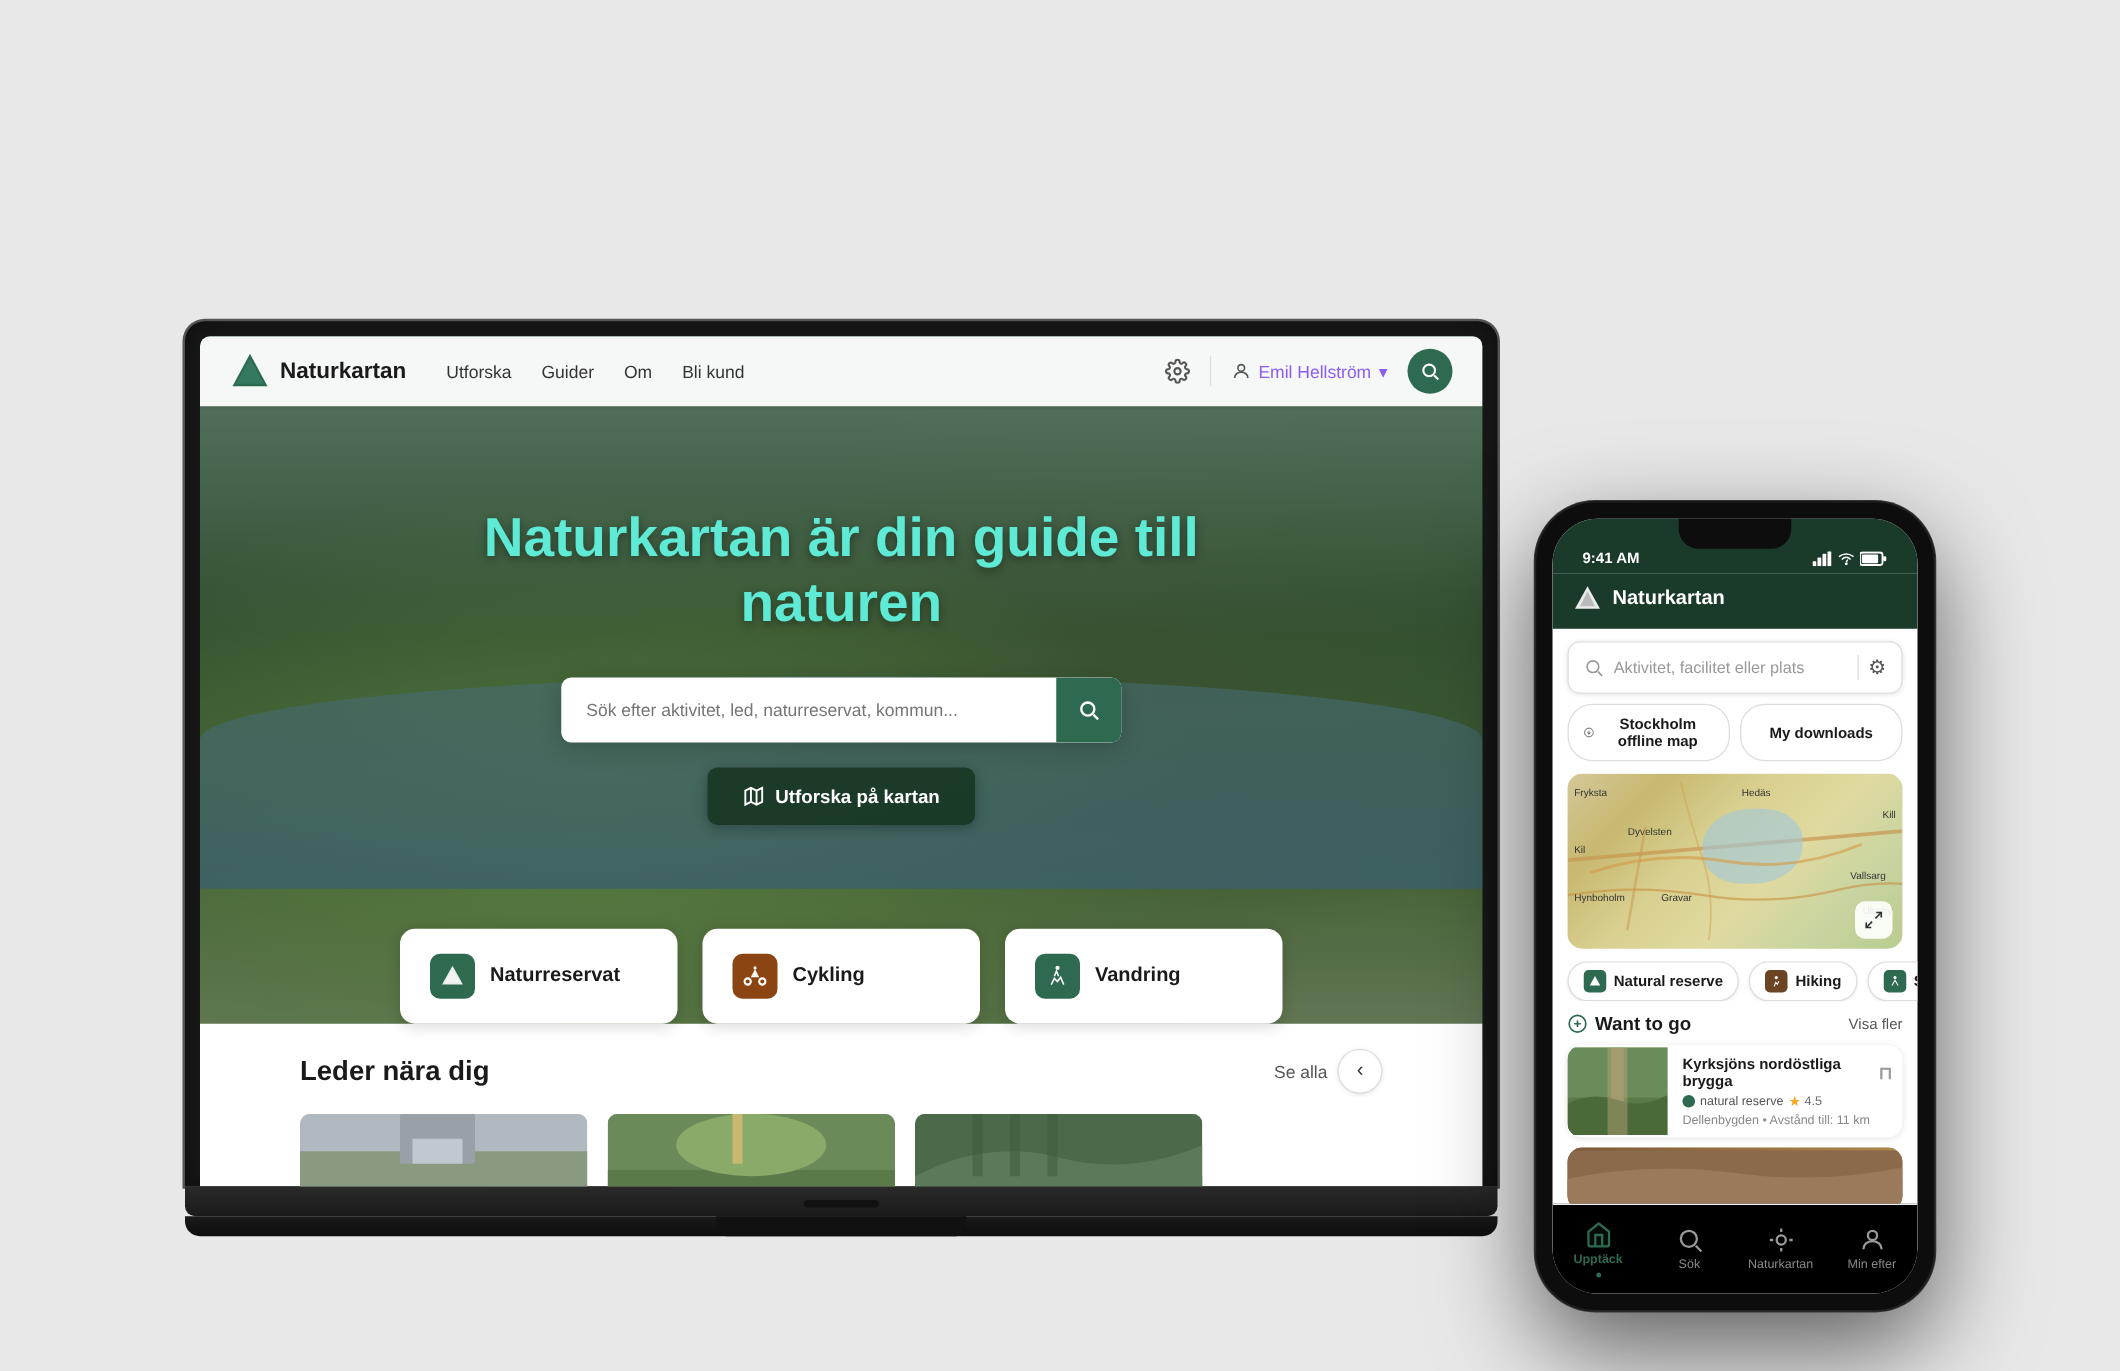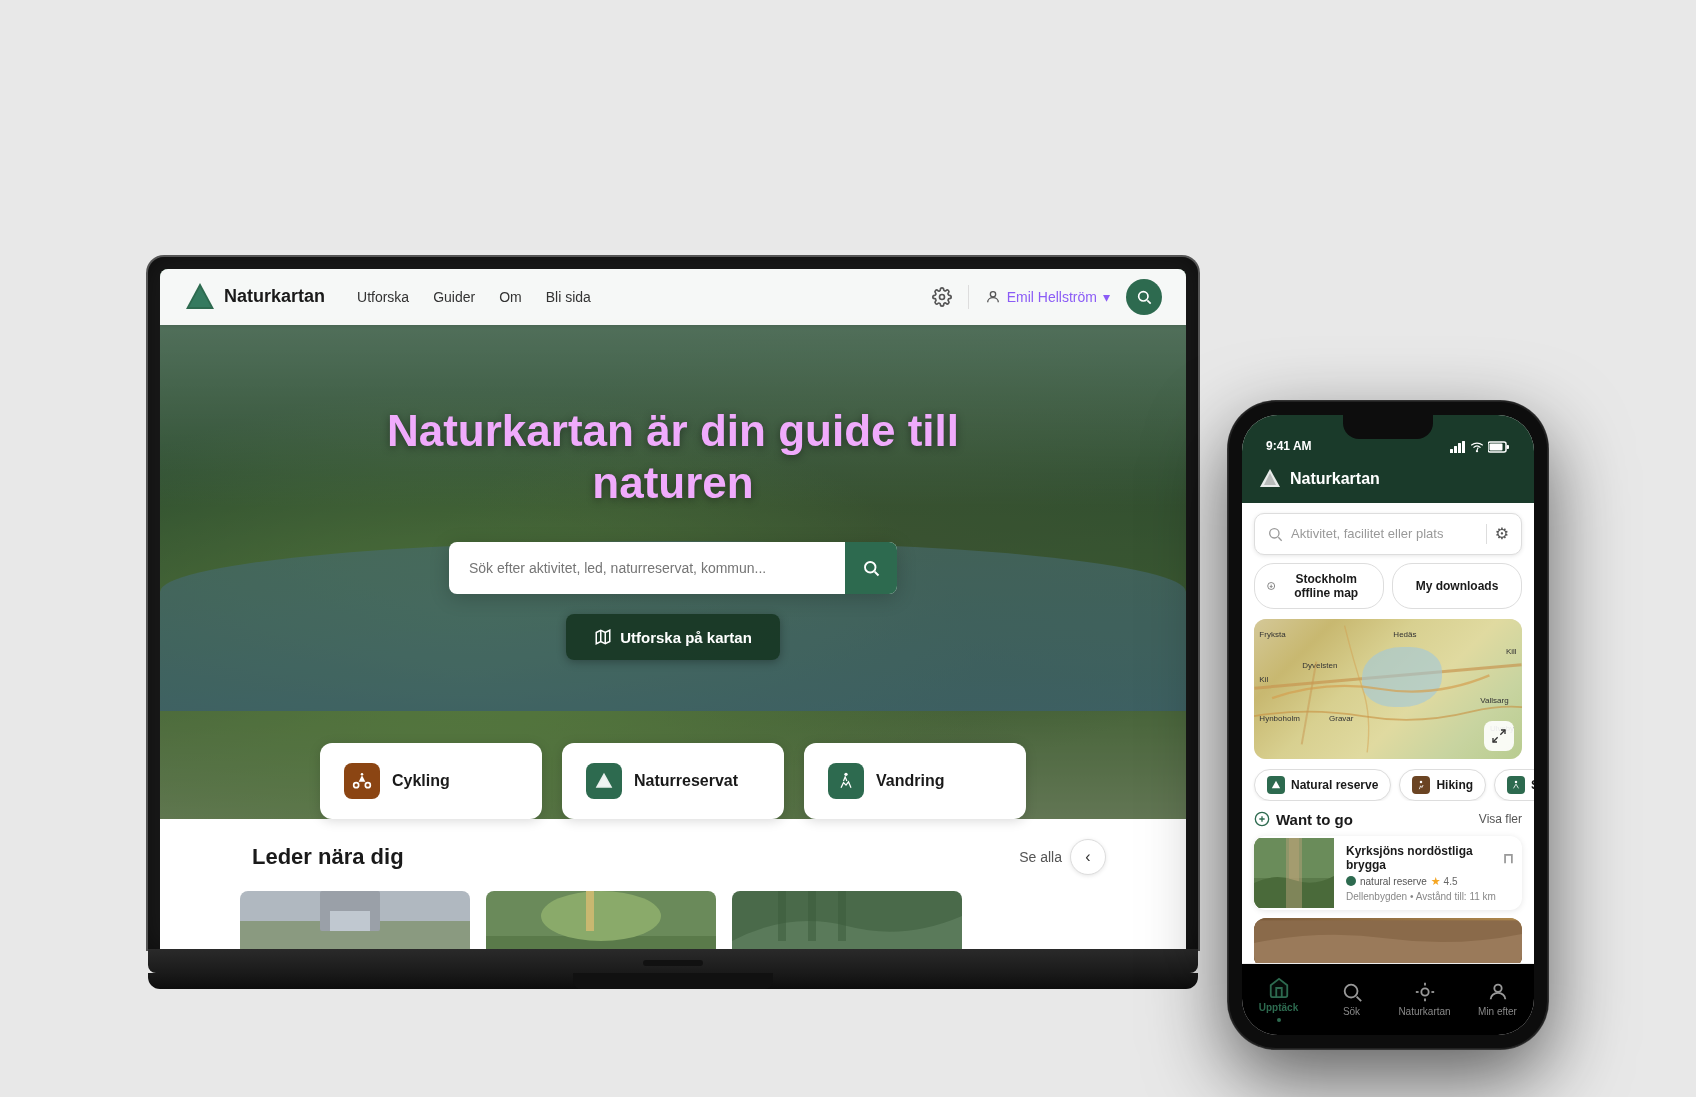--- a/index.html
+++ b/index.html
@@ -186,21 +186,21 @@
       z-index: 2;
       display: flex;
       flex-direction: column;
       align-items: center;
       padding-top: 80px;
     }
 
     .hero-title {
       font-size: 44px;
       font-weight: 800;
-      color: #f0abfc;
+      color: #5eead4;
       text-align: center;
       line-height: 1.2;
       margin-bottom: 32px;
       text-shadow: 0 2px 8px rgba(0,0,0,0.4);
       max-width: 600px;
     }
 
     .search-bar {
       display: flex;
       align-items: center;
@@ -310,21 +310,20 @@
       display: flex;
       align-items: center;
       justify-content: space-between;
       margin-bottom: 16px;
     }
 
     .bottom-title {
       font-size: 22px;
       font-weight: 700;
       color: #1a1a1a;
-      margin-left: 12px;
     }
 
     .bottom-see-all {
       font-size: 14px;
       color: #555;
       cursor: pointer;
     }
 
     .bottom-images {
       display: flex;
@@ -841,21 +840,21 @@
             <svg class="logo-icon" viewBox="0 0 32 32">
               <polygon points="16,2 30,28 2,28" fill="#2d6a4f"></polygon>
               <polygon points="16,6 27,26 5,26" fill="#3d8a6f" opacity="0.5"></polygon>
             </svg>
             <span class="nav-brand">Naturkartan</span>
           </div>
           <div class="nav-links">
             <span class="nav-link">Utforska</span>
             <span class="nav-link">Guider</span>
             <span class="nav-link">Om</span>
-            <span class="nav-link">Bli sida</span>
+            <span class="nav-link">Bli kund</span>
           </div>
           <div class="nav-right">
             <svg class="nav-gear" viewBox="0 0 24 24" fill="none" stroke="#555" stroke-width="2">
               <circle cx="12" cy="12" r="3"></circle>
               <path d="M19.4 15a1.65 1.65 0 0 0 .33 1.82l.06.06a2 2 0 0 1-2.83 2.83l-.06-.06a1.65 1.65 0 0 0-1.82-.33 1.65 1.65 0 0 0-1 1.51V21a2 2 0 0 1-4 0v-.09A1.65 1.65 0 0 0 9 19.4a1.65 1.65 0 0 0-1.82.33l-.06.06a2 2 0 0 1-2.83-2.83l.06-.06A1.65 1.65 0 0 0 4.68 15a1.65 1.65 0 0 0-1.51-1H3a2 2 0 0 1 0-4h.09A1.65 1.65 0 0 0 4.6 9a1.65 1.65 0 0 0-.33-1.82l-.06-.06a2 2 0 0 1 2.83-2.83l.06.06A1.65 1.65 0 0 0 9 4.68a1.65 1.65 0 0 0 1-1.51V3a2 2 0 0 1 4 0v.09a1.65 1.65 0 0 0 1 1.51 1.65 1.65 0 0 0 1.82-.33l.06-.06a2 2 0 0 1 2.83 2.83l-.06.06A1.65 1.65 0 0 0 19.4 9a1.65 1.65 0 0 0 1.51 1H21a2 2 0 0 1 0 4h-.09a1.65 1.65 0 0 0-1.51 1z"></path>
             </svg>
             <div class="nav-divider"></div>
             <div class="nav-user">
               <svg width="16" height="16" viewBox="0 0 24 24" fill="none" stroke="#555" stroke-width="2">
                 <circle cx="12" cy="8" r="4"></circle>
@@ -890,39 +889,39 @@
             <svg width="18" height="18" viewBox="0 0 24 24" fill="none" stroke="white" stroke-width="2">
               <path d="M3 6l6-3 6 3 6-3v15l-6 3-6-3-6 3V6z"></path>
               <line x1="9" y1="3" x2="9" y2="18"></line>
                 <line x1="15" y1="6" x2="15" y2="21"></line>
             </svg>
             <span>Utforska på kartan</span>
           </div>
         </div>
 
         <div class="laptop-categories">
+          <div class="cat-card">
+            <div class="cat-icon cat-icon-nature">
+              <svg width="20" height="20" viewBox="0 0 24 24" fill="white">
+                <polygon points="12,2 22,20 2,20" fill="white" opacity="0.9"></polygon>
+                <polygon points="12,6 19,18 5,18" fill="rgba(255,255,255,0.3)"></polygon>
+              </svg>
+            </div>
+            <span class="cat-label">Naturreservat</span>
+          </div>
           <div class="cat-card">
             <div class="cat-icon cat-icon-cycling">
               <svg width="20" height="20" viewBox="0 0 24 24" fill="white">
                 <circle cx="5" cy="17" r="3" fill="none" stroke="white" stroke-width="2"></circle>
                 <circle cx="19" cy="17" r="3" fill="none" stroke="white" stroke-width="2"></circle>
                 <path d="M12 5l4 8H8l4-8z" fill="white"></path>
                 <circle cx="12" cy="4" r="1.5" fill="white"></circle>
               </svg>
             </div>
             <span class="cat-label">Cykling</span>
-          </div>
-          <div class="cat-card">
-            <div class="cat-icon cat-icon-nature">
-              <svg width="20" height="20" viewBox="0 0 24 24" fill="white">
-                <polygon points="12,2 22,20 2,20" fill="white" opacity="0.9"></polygon>
-                <polygon points="12,6 19,18 5,18" fill="rgba(255,255,255,0.3)"></polygon>
-              </svg>
-            </div>
-            <span class="cat-label">Naturreservat</span>
           </div>
           <div class="cat-card">
             <div class="cat-icon cat-icon-hiking">
               <svg width="20" height="20" viewBox="0 0 24 24" fill="white">
                 <circle cx="12" cy="4" r="2" fill="white"></circle>
                 <path d="M9 12l2-5 2 5M6 20l3-6 3 3 3-4 3 7" fill="none" stroke="white" stroke-width="1.5"></path>
               </svg>
             </div>
             <span class="cat-label">Vandring</span>
           </div>

